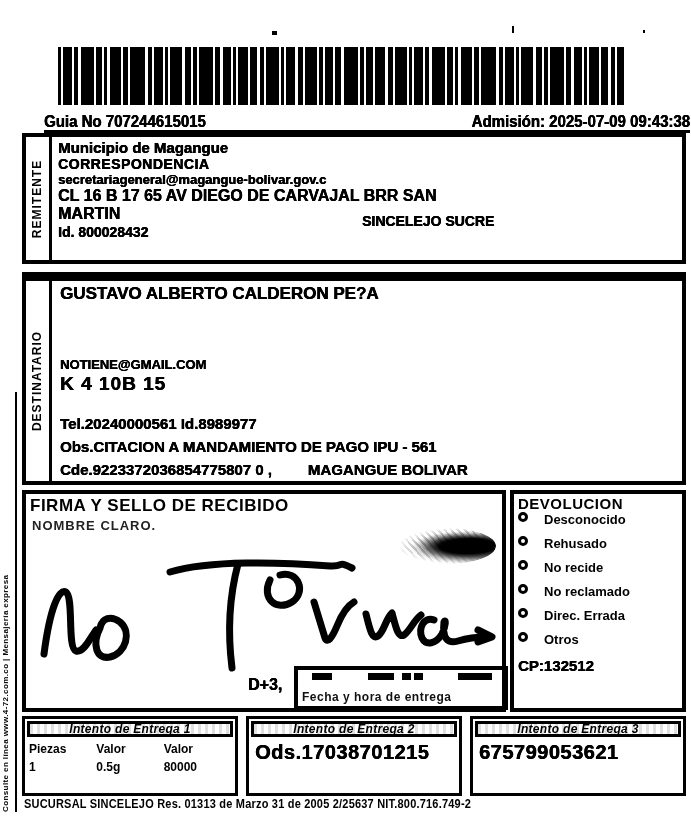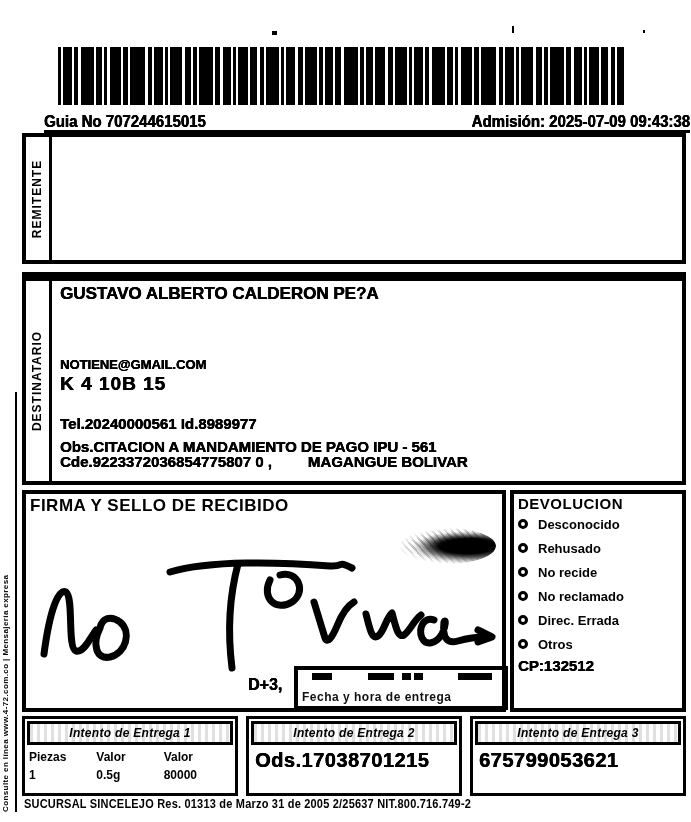--- a/index.html
+++ b/index.html
@@ -36,21 +36,21 @@
   .rem .r-city{position:absolute;left:310px;top:76px;font-size:14px;font-weight:800;}
   .rem .r-id{font-size:14px;font-weight:800;}
 
   .dest{left:22px;top:272px;width:664px;height:213px;border-top-width:9px;}
   .dest .content{padding:3px 4px 0 8px;position:relative;width:100%;}
   .dest .d-name{font-size:17px;font-weight:800;}
   .dest .d-mail{position:absolute;left:8px;top:76px;font-size:13px;font-weight:800;}
   .dest .d-addr{position:absolute;left:8px;top:92px;font-size:19px;font-weight:800;letter-spacing:1px;}
   .dest .d-tel{position:absolute;left:8px;top:134px;font-size:15px;font-weight:800;}
   .dest .d-obs{position:absolute;left:8px;top:157px;font-size:15px;font-weight:800;}
-  .dest .d-cde{position:absolute;left:8px;top:172px;font-size:15px;font-weight:800;display:flex;gap:36px;}
+  .dest .d-cde{position:absolute;left:8px;top:180px;font-size:15px;font-weight:800;display:flex;gap:36px;}
 
   
   .firma{left:22px;top:490px;width:484px;height:222px;border:4px solid #000;position:absolute;background:#fff;}
   .firma .f-title{font-size:17px;font-weight:900;letter-spacing:.5px;margin:2px 0 0 4px;filter:blur(.35px);}
   .firma .f-nombre{font-size:13px;font-weight:600;letter-spacing:1px;margin:2px 0 0 6px;color:#222;}
   .sig-svg{position:absolute;left:4px;top:42px;}
   .smudge{position:absolute;right:6px;top:34px;width:96px;height:36px;border-radius:50%;
     background:
       radial-gradient(ellipse at 82% 55%, #000 0 34%, rgba(0,0,0,.75) 45%, transparent 62%),
       radial-gradient(ellipse at 55% 45%, rgba(0,0,0,.55) 0 22%, transparent 45%),
@@ -60,29 +60,29 @@
     filter:blur(.4px);}
   .d3{position:absolute;left:222px;top:182px;font-size:16px;font-weight:900;}
   .fecha-box{position:absolute;left:268px;top:172px;width:214px;height:44px;border:4px solid #000;}
   .fecha-box .label{position:absolute;left:4px;bottom:2px;font-size:12px;font-weight:700;color:#111;filter:blur(.3px);letter-spacing:.5px;}
   .tick{position:absolute;top:3px;height:7px;background:#000;}
   .t1{left:14px;width:20px;}.t2{left:70px;width:26px;}.t3{left:104px;width:9px;}.t4{left:116px;width:9px;}.t5{left:160px;width:34px;}
 
   
   .devo{left:510px;top:490px;width:176px;height:222px;border:4px solid #000;position:absolute;background:#fff;padding:1px 2px 0 4px;}
   .devo .title{font-size:15px;font-weight:900;letter-spacing:.5px;filter:blur(.35px);}
-  .devo .opt{display:flex;align-items:center;gap:10px;height:24px;}
+  .devo .opt{display:flex;gap:16px;height:24px;}
   .devo .circle{width:10px;height:10px;border:3px solid #000;border-radius:50%;flex:none;}
   .devo .opt span.lbl{font-size:13px;font-weight:900;filter:blur(.25px);}
   .devo .cp{font-size:15px;font-weight:900;margin-top:1px;}
 
   
   .intentos{position:absolute;left:22px;top:716px;width:664px;height:80px;display:flex;gap:8px;}
   .int-col{border:3px solid #000;flex:1;position:relative;background:#fff;}
-  .int-head{margin:2px;border:3px solid #000;height:24px;display:flex;align-items:center;justify-content:center;
+  .int-head{margin:2px;border:3px solid #000;height:16px;display:flex;align-items:center;justify-content:center;
     font-size:12px;font-weight:800;font-style:italic;filter:blur(.35px);letter-spacing:.3px;
     background:repeating-linear-gradient(90deg, rgba(0,0,0,.12) 0 3px, transparent 3px 7px);}
   .mini{display:flex;padding:1px 4px;gap:0;}
   .mini .cell{flex:1;font-size:12px;font-weight:800;line-height:1.5;filter:blur(.3px);}
   .int-val{font-size:20px;font-weight:900;padding:2px 0 0 6px;letter-spacing:.5px;}
 
   
   .footer{position:absolute;left:24px;top:797px;width:648px;font-size:11px;font-weight:900;
     letter-spacing:.2px;filter:blur(.45px);transform:scaleY(1.15);white-space:nowrap;overflow:hidden;}
 
@@ -223,20 +223,28 @@
     </div>
 
   <div class="guia-line">
     <span class="ink">Guia No 707244615015</span>
     <span class="ink">Admisión: 2025-07-09 09:43:38</span>
   </div>
 
   <div class="boxed rem">
     <div class="vlabel">
       <span>REMITENTE</span>
+    </div>
+    <div class="content">
+      <div class="r-name ink">Municipio de Magangue</div>
+      <div class="r-dept ink">CORRESPONDENCIA</div>
+      <div class="r-mail ink">secretariageneral@magangue-bolivar.gov.c</div>
+      <div class="r-addr ink">CL 16 B 17 65 AV DIEGO DE CARVAJAL BRR SAN MARTIN</div>
+      <div class="r-city ink">SINCELEJO SUCRE</div>
+      <div class="r-id ink">Id. 800028432</div>
     </div>
   </div>
 
   <div class="boxed dest">
     <div class="vlabel">
       <span>DESTINATARIO</span>
     </div>
     <div class="content">
       <div class="d-name ink">GUSTAVO ALBERTO CALDERON PE?A</div>
       <div class="d-mail ink">NOTIENE@GMAIL.COM</div>
@@ -245,20 +253,21 @@
       <div class="d-obs ink">Obs.CITACION A MANDAMIENTO DE PAGO IPU - 561</div>
       <div class="d-cde">
         <span class="ink">Cde.9223372036854775807 0 ,</span>
         <span class="ink">MAGANGUE BOLIVAR</span>
       </div>
     </div>
   </div>
 
   <div class="firma">
     <div class="f-title">FIRMA Y SELLO DE RECIBIDO</div>
+    <div class="f-nombre">NOMBRE CLARO.</div>
     <div class="smudge"></div>
     <svg class="sig-svg" width="470" height="148" viewBox="0 0 470 148" fill="none" stroke="#000" stroke-width="7" stroke-linecap="round" stroke-linejoin="round" aria-label="No firma">
 
       <path d="M14,118 C20,72 29,52 36,56 C44,62 37,112 46,115 C54,117 60,102 66,94"></path>
       <path d="M70,92 C62,108 66,124 80,121 C96,117 102,96 90,86 C81,79 72,82 70,92"></path>
 
       <path d="M140,36 C180,24 250,26 300,30 C316,31 306,24 322,32"></path>
 
       <path d="M208,28 C200,58 197,92 202,132"></path>
 

